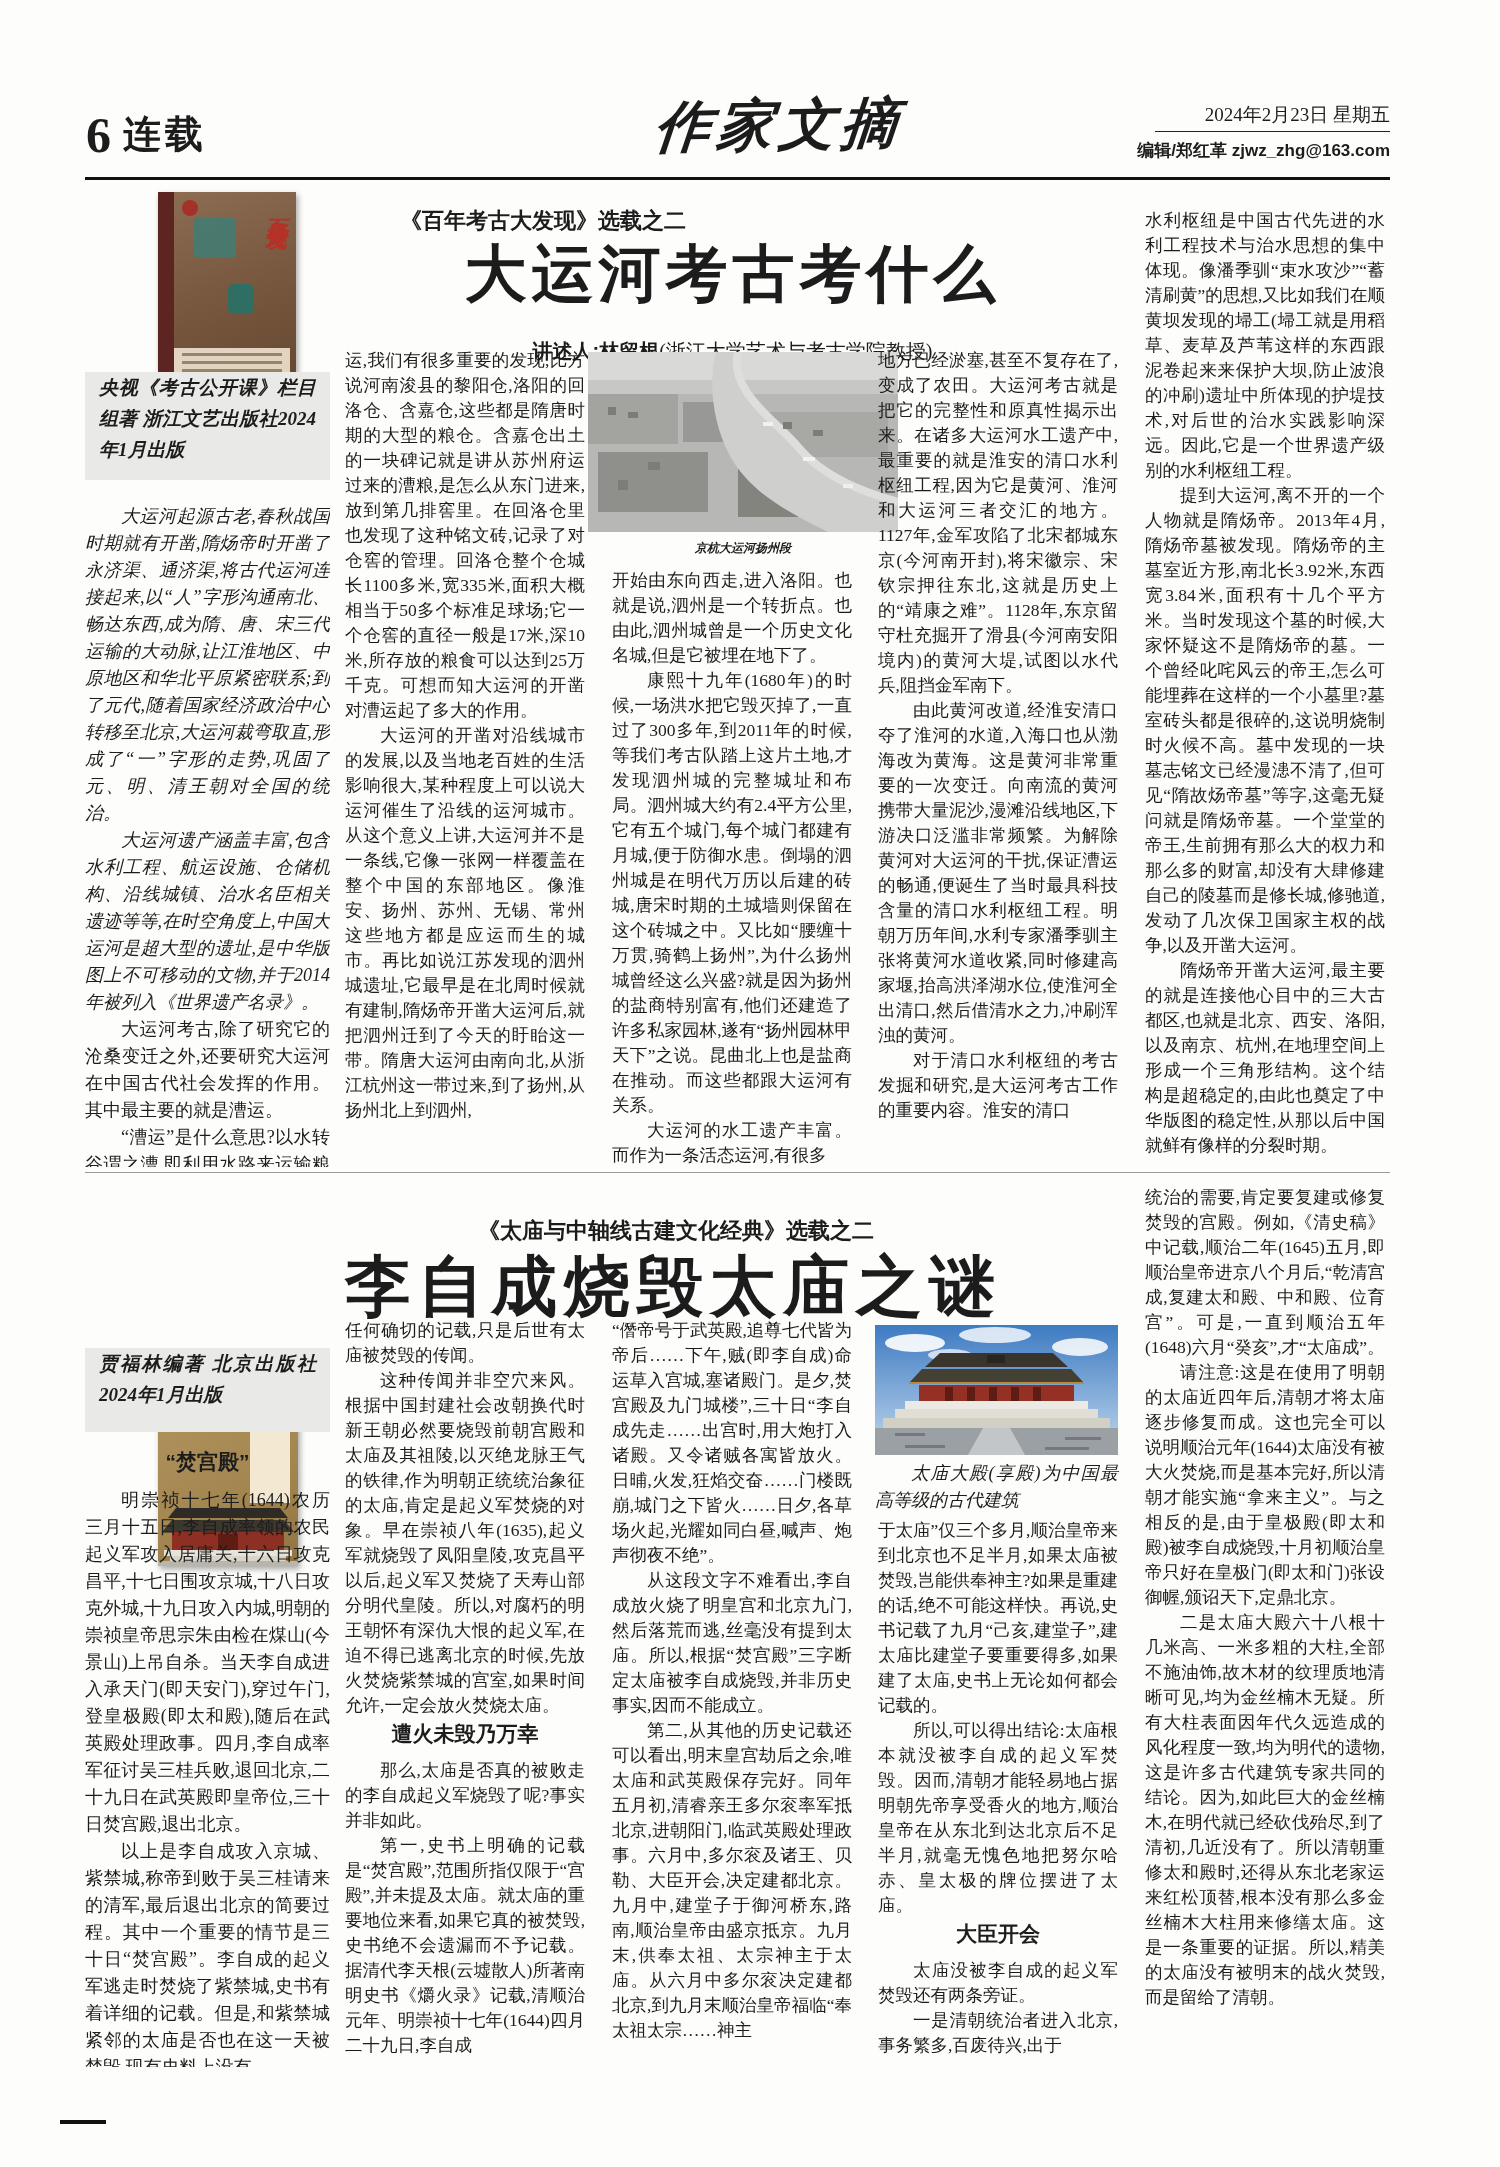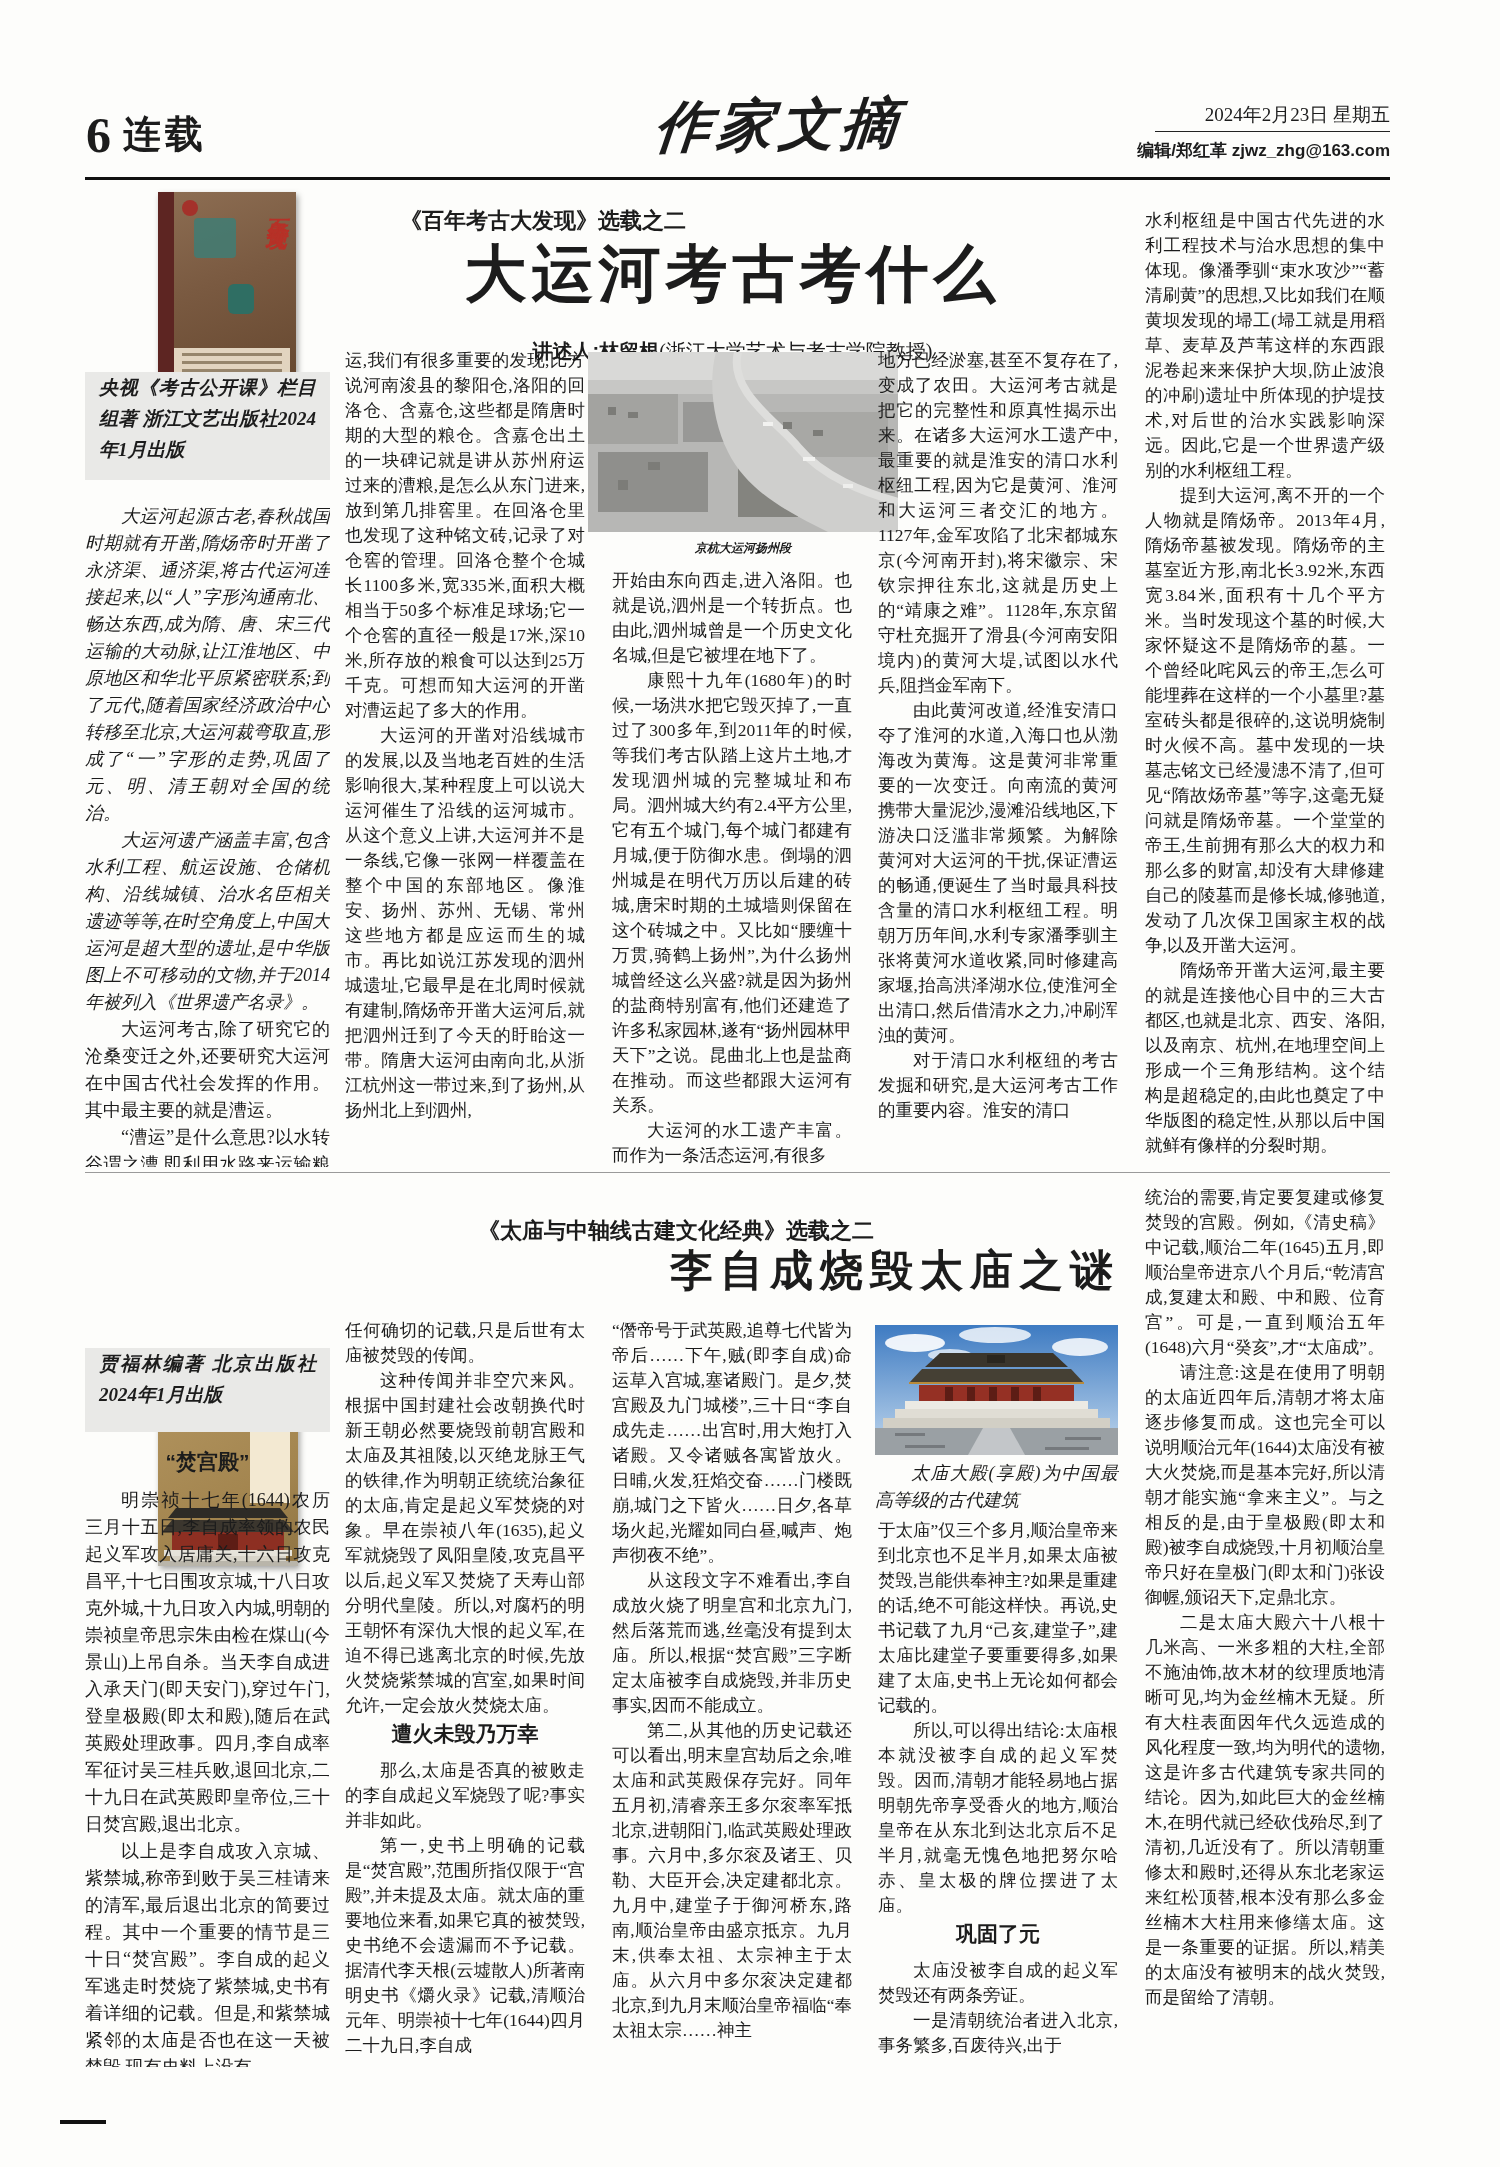--- a/index.html
+++ b/index.html
@@ -19,22 +19,22 @@
   .hdr-date { font-size:19px; text-align:right; font-family:"Liberation Serif",serif; }
   .hdr-rule-small { background:#222; height:1px; }
   .hdr-editor { font-size:17px; font-weight:700; text-align:right; font-family:"Liberation Sans","DejaVu Sans",sans-serif; }
   .rule-main { background:#111; height:3px; }
   .rule-sep { background:#9a9a9a; height:1px; }
 
   
   .eyebrow { font-size:22px; font-weight:700; font-family:"Liberation Sans","DejaVu Sans",sans-serif; }
   .title-hei { font-size:62px; font-weight:900; font-family:"Liberation Sans","DejaVu Sans",sans-serif;
                text-align:center; letter-spacing:5px; white-space:nowrap; }
-  .title-song { font-size:43px; font-weight:900; font-family:"Liberation Serif","DejaVu Serif",serif;
-                text-align:right; letter-spacing:7px; white-space:nowrap; }
+  .title-song { font-size:66px; font-weight:900; font-family:"Liberation Serif","DejaVu Serif",serif;
+                text-align:left; letter-spacing:7px; white-space:nowrap; }
   .byline { font-size:20px; text-align:center; }
   .byline b { font-family:"Liberation Sans","DejaVu Sans",sans-serif; }
 
   
   .col { font-size:17.5px; line-height:25px; text-align:justify; overflow:hidden; }
   .col p { text-align:justify; }
   .pt-p    { text-indent:2em; }
   .pt-cont { text-indent:0; }
   .pt-kai      { text-indent:2em; font-style:italic; }
   .pt-h { font-family:"Liberation Sans","DejaVu Sans",sans-serif; font-style:normal; font-weight:700;
@@ -239,21 +239,21 @@
       <p class="pt-p">第一,史书上明确的记载是“焚宫殿”,范围所指仅限于“宫殿”,并未提及太庙。就太庙的重要地位来看,如果它真的被焚毁,史书绝不会遗漏而不予记载。据清代李天根(云墟散人)所著南明史书《爝火录》记载,清顺治元年、明崇祯十七年(1644)四月二十九日,李自成</p>
     </div>
   <div class="abs col" style="left:612px; top:1318px; width:240px; height:748px;">
       <p class="pt-cont">“僭帝号于武英殿,追尊七代皆为帝后……下午,贼(即李自成)命运草入宫城,塞诸殿门。是夕,焚宫殿及九门城楼”,三十日“李自成先走……出宫时,用大炮打入诸殿。又令诸贼各寓皆放火。日晡,火发,狂焰交奋……门楼既崩,城门之下皆火……日夕,各草场火起,光耀如同白昼,喊声、炮声彻夜不绝”。</p>
       <p class="pt-p">从这段文字不难看出,李自成放火烧了明皇宫和北京九门,然后落荒而逃,丝毫没有提到太庙。所以,根据“焚宫殿”三字断定太庙被李自成烧毁,并非历史事实,因而不能成立。</p>
       <p class="pt-p">第二,从其他的历史记载还可以看出,明末皇宫劫后之余,唯太庙和武英殿保存完好。同年五月初,清睿亲王多尔衮率军抵北京,进朝阳门,临武英殿处理政事。六月中,多尔衮及诸王、贝勒、大臣开会,决定建都北京。九月中,建堂子于御河桥东,路南,顺治皇帝由盛京抵京。九月末,供奉太祖、太宗神主于太庙。从六月中多尔衮决定建都北京,到九月末顺治皇帝福临“奉太祖太宗……神主</p>
     </div>
   <div class="abs col" style="left:878px; top:1518px; width:240px; height:548px;">
       <p class="pt-cont">于太庙”仅三个多月,顺治皇帝来到北京也不足半月,如果太庙被焚毁,岂能供奉神主?如果是重建的话,绝不可能这样快。再说,史书记载了九月“己亥,建堂子”,建太庙比建堂子要重要得多,如果建了太庙,史书上无论如何都会记载的。</p>
       <p class="pt-p">所以,可以得出结论:太庙根本就没被李自成的起义军焚毁。因而,清朝才能轻易地占据明朝先帝享受香火的地方,顺治皇帝在从东北到达北京后不足半月,就毫无愧色地把努尔哈赤、皇太极的牌位摆进了太庙。</p>
-      <div class="pt-h">巩固了元</div>
+      <div class="pt-h">大臣开会</div>
       <p class="pt-p">太庙没被李自成的起义军焚毁还有两条旁证。</p>
       <p class="pt-p">一是清朝统治者进入北京,事务繁多,百废待兴,出于</p>
     </div>
   <div class="abs col" style="left:1145px; top:1185px; width:240px; height:882px;">
       <p class="pt-cont">统治的需要,肯定要复建或修复焚毁的宫殿。例如,《清史稿》中记载,顺治二年(1645)五月,即顺治皇帝进京八个月后,“乾清宫成,复建太和殿、中和殿、位育宫”。可是,一直到顺治五年(1648)六月“癸亥”,才“太庙成”。</p>
       <p class="pt-p">请注意:这是在使用了明朝的太庙近四年后,清朝才将太庙逐步修复而成。这也完全可以说明顺治元年(1644)太庙没有被大火焚烧,而是基本完好,所以清朝才能实施“拿来主义”。与之相反的是,由于皇极殿(即太和殿)被李自成烧毁,十月初顺治皇帝只好在皇极门(即太和门)张设御幄,颁诏天下,定鼎北京。</p>
       <p class="pt-p">二是太庙大殿六十八根十几米高、一米多粗的大柱,全部不施油饰,故木材的纹理质地清晰可见,均为金丝楠木无疑。所有大柱表面因年代久远造成的风化程度一致,均为明代的遗物,这是许多古代建筑专家共同的结论。因为,如此巨大的金丝楠木,在明代就已经砍伐殆尽,到了清初,几近没有了。所以清朝重修太和殿时,还得从东北老家运来红松顶替,根本没有那么多金丝楠木大柱用来修缮太庙。这是一条重要的证据。所以,精美的太庙没有被明末的战火焚毁,而是留给了清朝。</p>
     </div>
 
   <div class="abs tick" style="left:60px; top:2120px; width:46px; height:4px;"></div>

